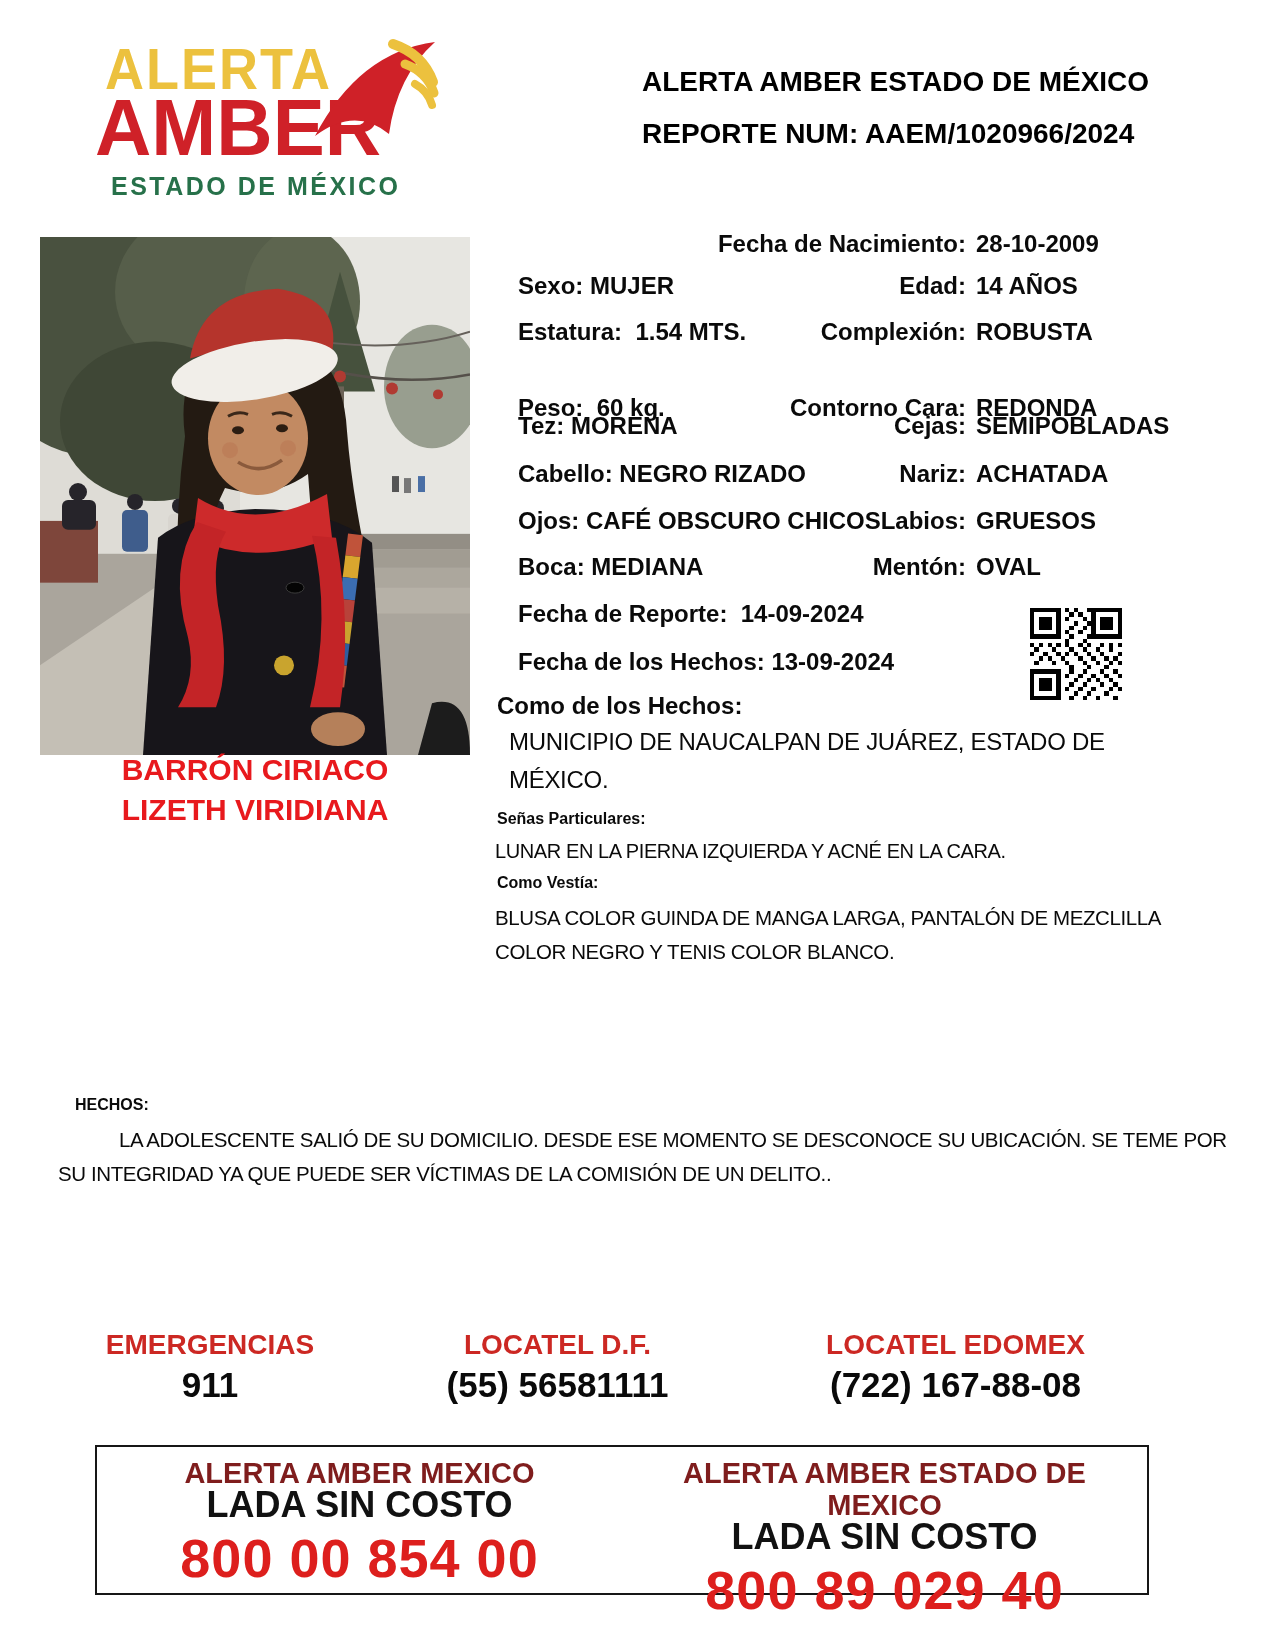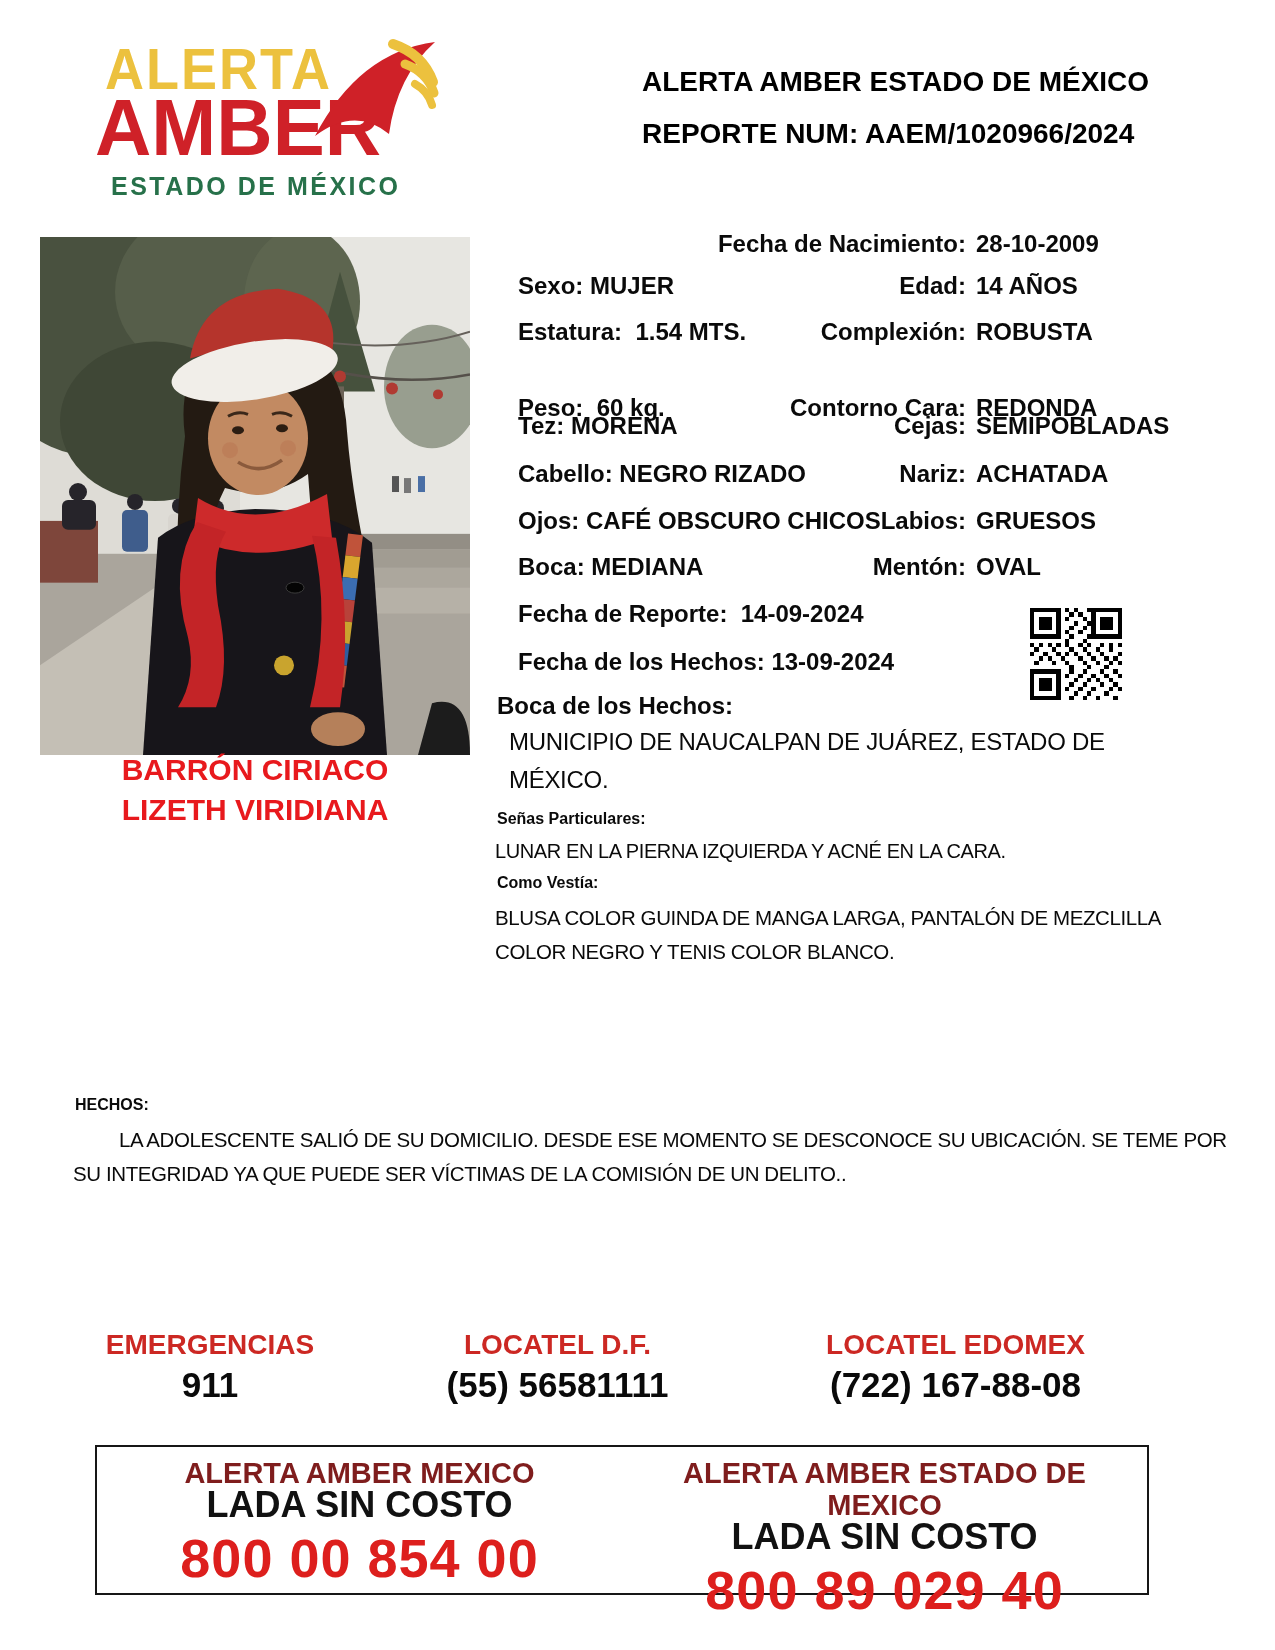--- a/index.html
+++ b/index.html
@@ -192,34 +192,34 @@
       <rect x="2" y="2" width="3" height="3" fill="#000"></rect>
     <rect x="14" y="0" width="7" height="7" fill="#000"></rect>
       <rect x="15" y="1" width="5" height="5" fill="#fff"></rect>
       <rect x="16" y="2" width="3" height="3" fill="#000"></rect>
     <rect x="0" y="14" width="7" height="7" fill="#000"></rect>
       <rect x="1" y="15" width="5" height="5" fill="#fff"></rect>
       <rect x="2" y="16" width="3" height="3" fill="#000"></rect>
     <path fill="#000" d="M8 0h1v1H8zM10 0h1v1h-1zM13 0h1v1h-1zM9 1h1v1H9zM11 1h1v1h-1zM8 2h1v1H8zM12 2h1v1h-1zM10 3h1v1h-1zM13 3h1v1h-1zM9 4h1v1H9zM12 4h1v1h-1zM8 5h1v1H8zM11 5h1v1h-1zM9 6h1v1H9zM13 6h1v1h-1zM8 7h1v1H8zM12 7h1v1h-1zM0 8h1v1H0zM2 8h1v1H2zM4 8h1v1H4zM6 8h1v1H6zM8 8h1v1H8zM11 8h1v1h-1zM13 8h1v1h-1zM16 8h1v1h-1zM18 8h1v1h-1zM20 8h1v1h-1zM1 9h1v1H1zM5 9h1v1H5zM9 9h1v1H9zM12 9h1v1h-1zM15 9h1v1h-1zM18 9h1v1h-1zM0 10h1v1H0zM3 10h1v1H3zM6 10h1v1H6zM8 10h1v1H8zM10 10h1v1h-1zM13 10h1v1h-1zM16 10h1v1h-1zM20 10h1v1h-1zM2 11h1v1H2zM4 11h1v1H4zM7 11h1v1H7zM11 11h1v1h-1zM14 11h1v1h-1zM17 11h1v1h-1zM19 11h1v1h-1zM1 12h1v1H1zM5 12h1v1H5zM8 12h1v1H8zM12 12h1v1h-1zM15 12h1v1h-1zM18 12h1v1h-1zM20 12h1v1h-1zM9 13h1v1H9zM13 13h1v1h-1zM17 13h1v1h-1zM9 14h1v1H9zM12 14h1v1h-1zM16 14h1v1h-1zM19 14h1v1h-1zM8 15h1v1H8zM11 15h1v1h-1zM14 15h1v1h-1zM17 15h1v1h-1zM20 15h1v1h-1zM10 16h1v1h-1zM13 16h1v1h-1zM15 16h1v1h-1zM18 16h1v1h-1zM9 17h1v1H9zM12 17h1v1h-1zM16 17h1v1h-1zM19 17h1v1h-1zM8 18h1v1H8zM11 18h1v1h-1zM14 18h1v1h-1zM18 18h1v1h-1zM20 18h1v1h-1zM10 19h1v1h-1zM13 19h1v1h-1zM17 19h1v1h-1zM9 20h1v1H9zM12 20h1v1h-1zM15 20h1v1h-1zM19 20h1v1h-1z"></path>
   </svg>
 
-  <div class="abs seclabel" style="left:497px;top:692px;font-size:24px;">Boca de los Hechos:</div>
+  <div class="abs seclabel" style="left:497px;top:692px;font-size:24px;">Como de los Hechos:</div>
   <div class="abs lugartxt" style="left:509px;top:728px;">MUNICIPIO DE NAUCALPAN DE JUÁREZ, ESTADO DE</div>
   <div class="abs lugartxt" style="left:509px;top:766px;">MÉXICO.</div>
 
   <div class="abs seclabel" style="left:497px;top:810px;">Señas Particulares:</div>
   <div class="abs bodytxt" style="left:495px;top:840px;">LUNAR EN LA PIERNA IZQUIERDA  Y ACNÉ EN LA CARA.</div>
 
   <div class="abs seclabel" style="left:497px;top:874px;">Como Vestía:</div>
   <div class="abs bodytxt" style="left:495px;top:906px;font-size:20.5px;">BLUSA  COLOR GUINDA DE MANGA LARGA, PANTALÓN DE MEZCLILLA</div>
   <div class="abs bodytxt" style="left:495px;top:940px;font-size:20.5px;">COLOR NEGRO Y TENIS  COLOR BLANCO.</div>
 
   <div class="abs seclabel" style="left:75px;top:1096px;">HECHOS:</div>
   <div class="abs bodytxt" style="left:75px;top:1128px;font-size:20.5px;margin-left:44px;">LA ADOLESCENTE  SALIÓ  DE SU DOMICILIO. DESDE ESE MOMENTO SE DESCONOCE SU UBICACIÓN. SE TEME POR</div>
-  <div class="abs bodytxt" style="left:73px;top:1162px;font-size:20.5px;text-align:center;">SU INTEGRIDAD YA QUE PUEDE SER VÍCTIMAS DE LA COMISIÓN DE UN DELITO..</div>
+  <div class="abs bodytxt" style="left:58px;top:1162px;font-size:20.5px;text-align:center;">SU INTEGRIDAD YA QUE PUEDE SER VÍCTIMAS DE LA COMISIÓN DE UN DELITO..</div>
 
   <div class="contact" style="left:60px;width:300px;">
     <div class="clabel">EMERGENCIAS</div>
     <div class="cnumber">911</div>
   </div>
   <div class="contact" style="left:385px;width:345px;">
     <div class="clabel">LOCATEL D.F.</div>
     <div class="cnumber">(55) 56581111</div>
   </div>
   <div class="contact" style="left:768px;width:375px;">

